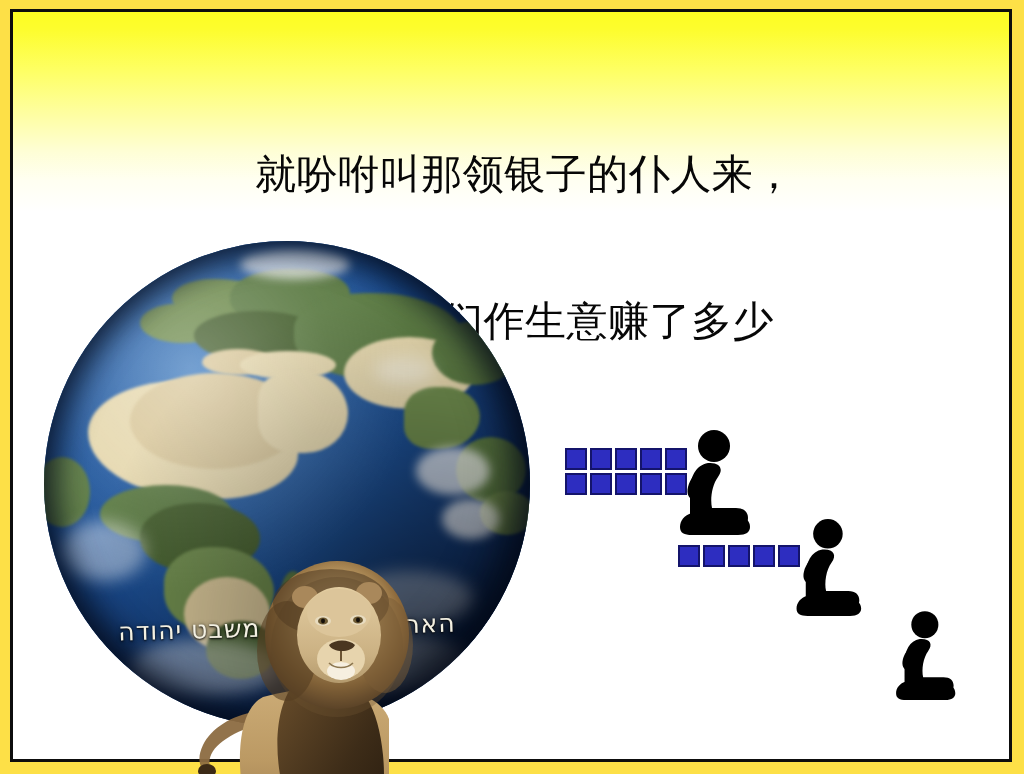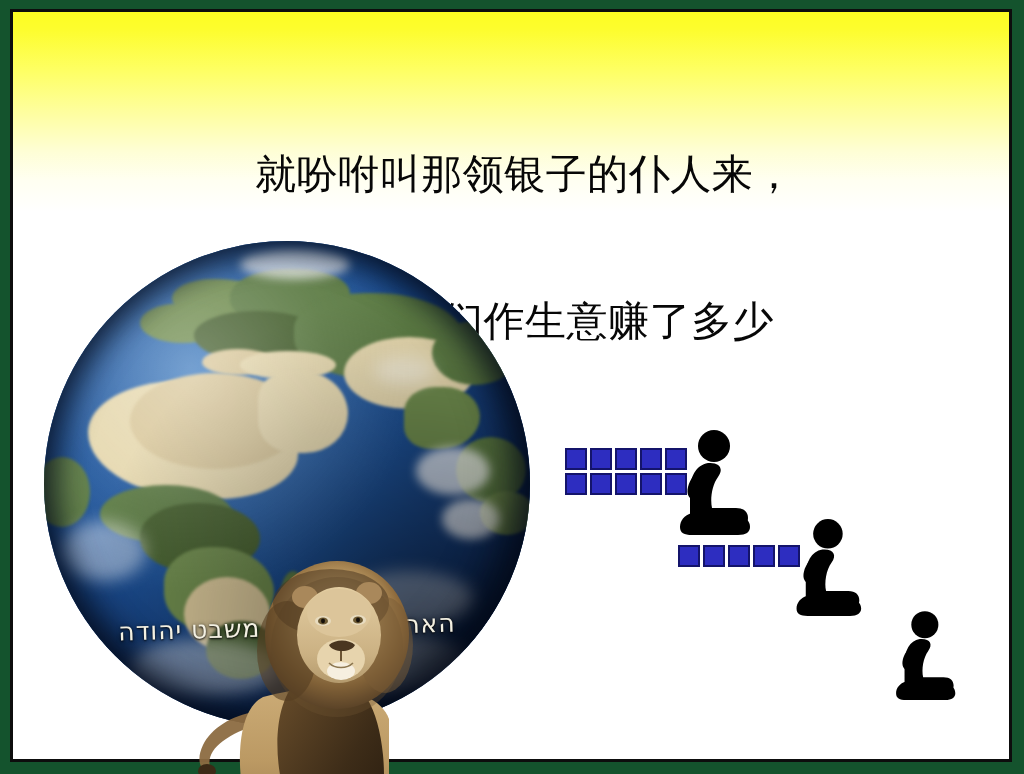--- a/index.html
+++ b/index.html
@@ -8,21 +8,21 @@
     padding: 0;
     background: #ffffff;
   }
   body {
     font-family: "Liberation Sans", sans-serif;
   }
   #slide {
     position: relative;
     width: 1024px;
     height: 774px;
-    background: #14532d;
+    background: #fde047;
     overflow: hidden;
   }
   
   #frame {
     position: absolute;
     left: 10px;
     top: 9px;
     width: 1002px;
     height: 753px;
     border: 3px solid #0d0d0d;

